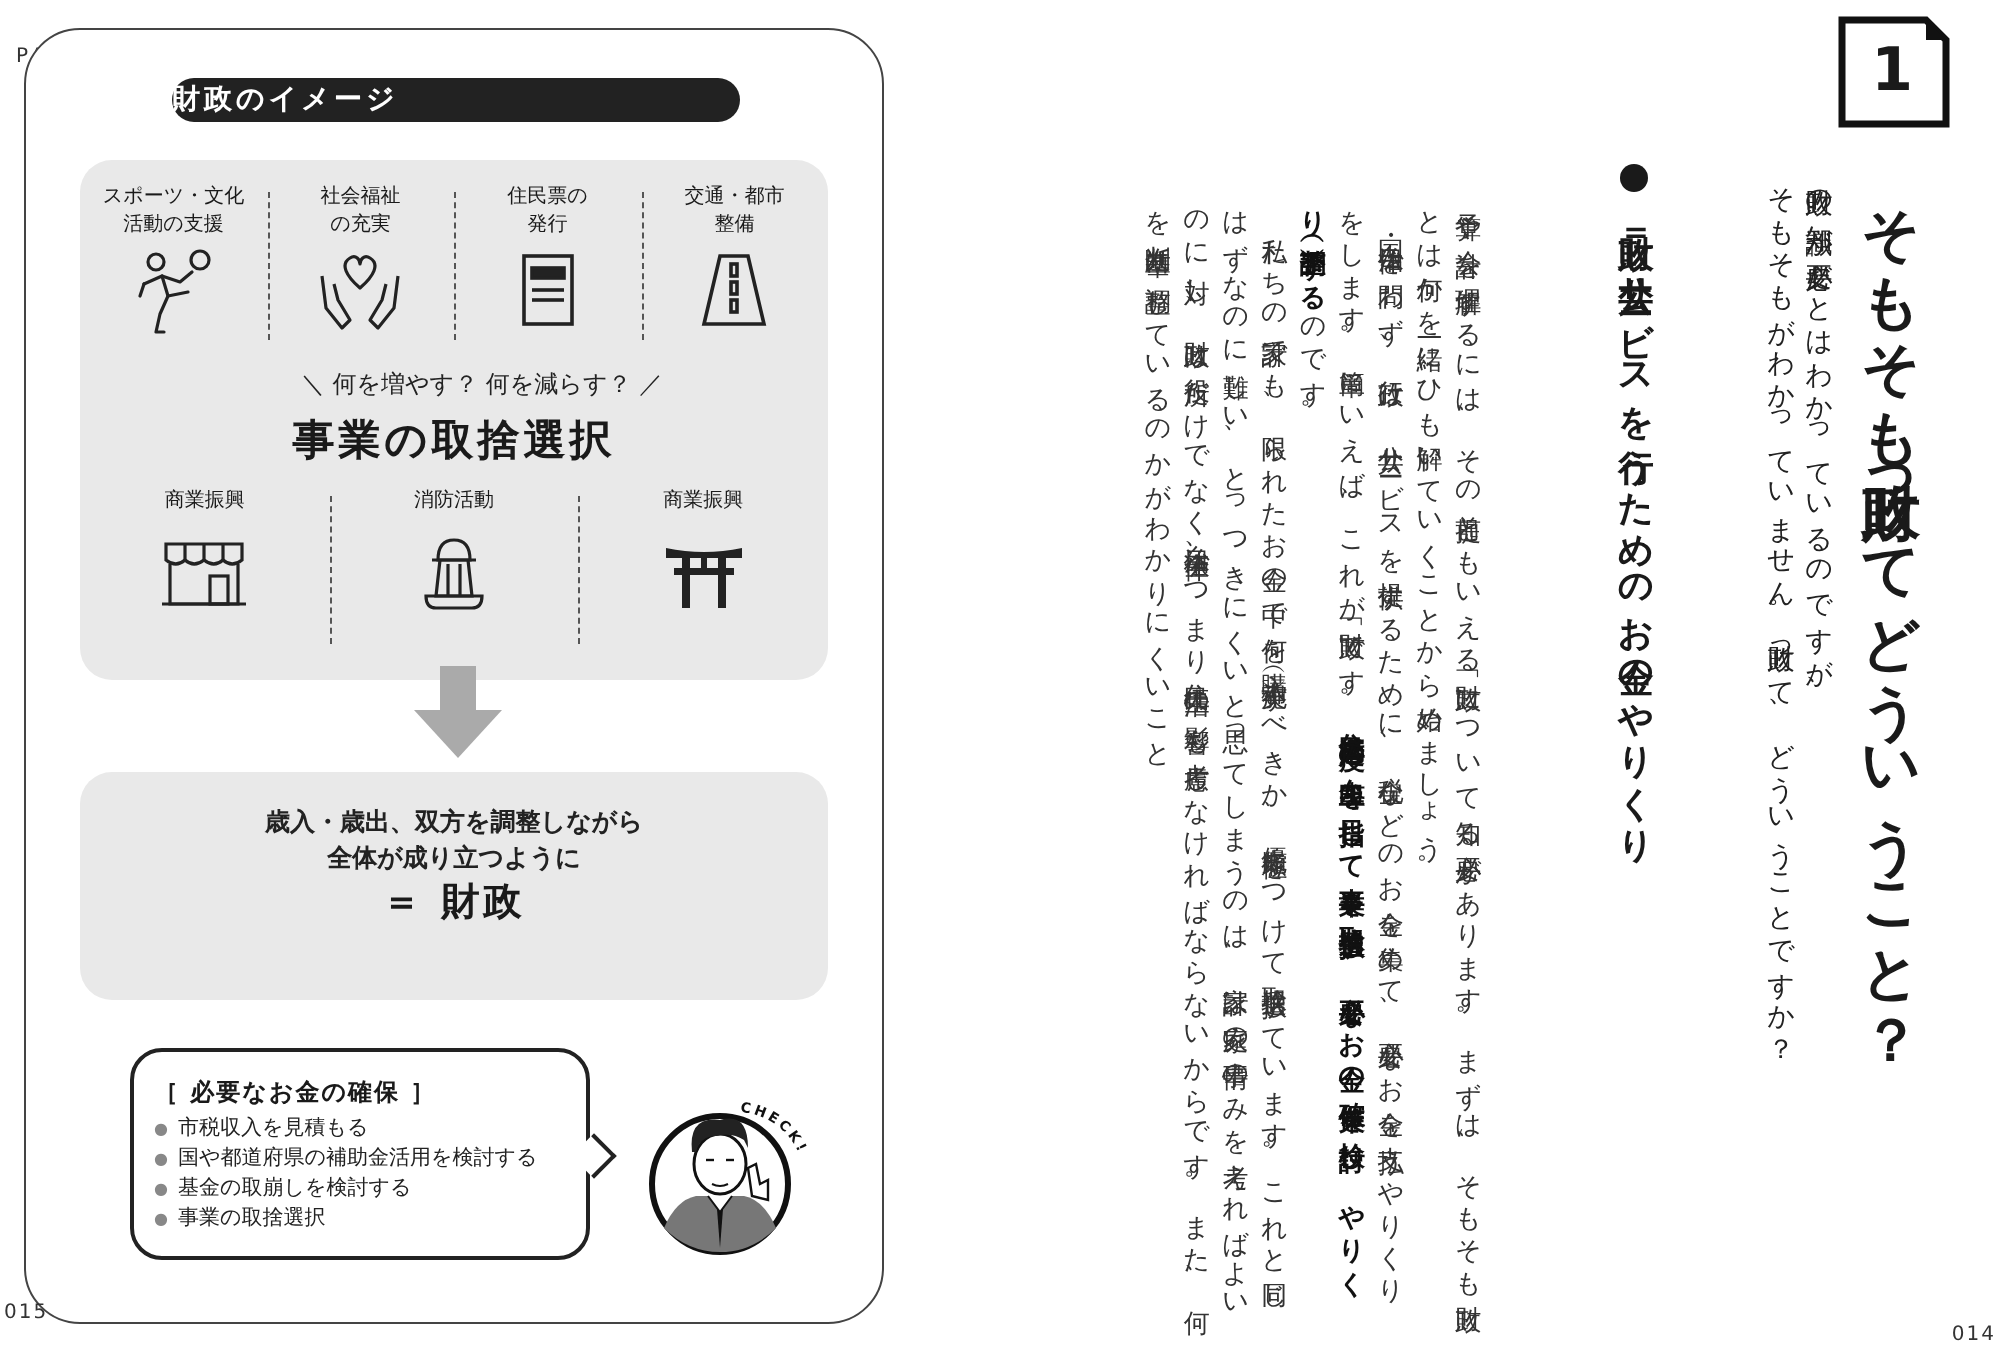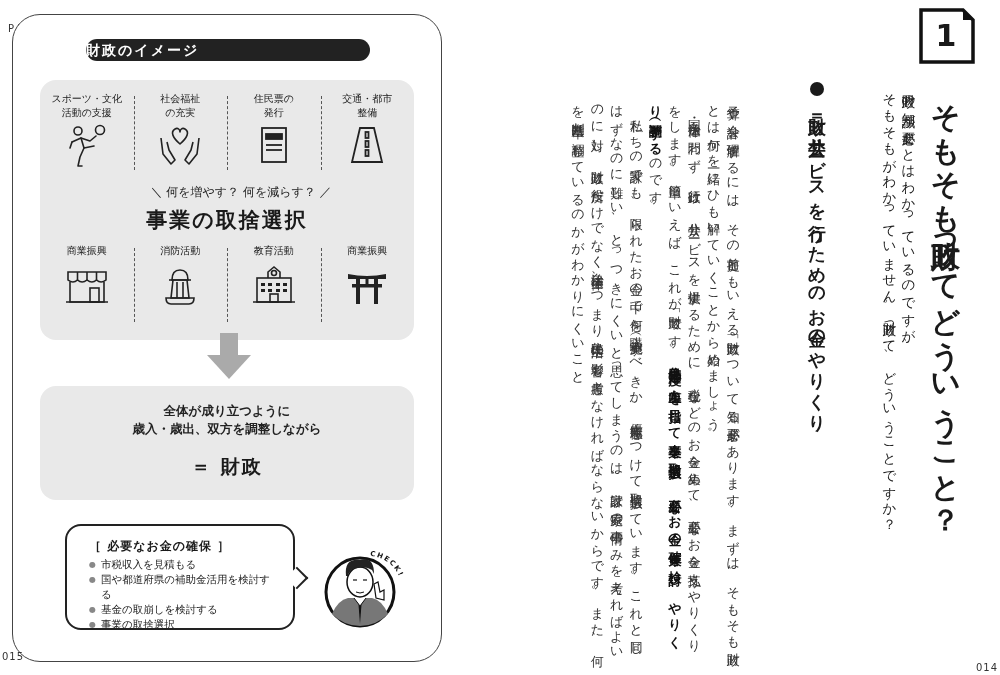--- a/index.html
+++ b/index.html
@@ -27,23 +27,23 @@
   .icon-svg { width: 46px; height: 46px; margin-top: 4px; }
 
   .mid-sub { position: absolute; top: 104px; width: 100%; text-align: center; font-size: 12px; color: #222; padding-left: 28px; }
   .mid-main { position: absolute; top: 126px; width: 100%; text-align: center; font-size: 21px; font-weight: bold; letter-spacing: 2px; }
 
   .down-arrow { position: absolute; left: 207px; top: 333px; width: 44px; height: 46px; }
 
   .result-box { position: absolute; left: 40px; top: 386px; width: 374px; height: 114px; background: #e9e9e9; border-radius: 16px; text-align: center; }
   .result-line { font-size: 12.5px; font-weight: bold; line-height: 18px; color: #222; }
   .result-lines { padding-top: 16px; }
-  .result-eq { font-size: 19px; font-weight: bold; margin-top: 16px; letter-spacing: 2px; }
-
-  .speech { position: absolute; left: 65px; top: 524px; width: 230px; height: 106px; border: 2px solid #222; border-radius: 16px; background: #fff; padding: 12px 22px; }
+  .result-eq { font-size: 19px; font-weight: bold; margin-top: 0; letter-spacing: 2px; }
+
+  .speech { position: absolute; left: 65px; top: 524px; width: 230px; height: 106px; border: 2px solid #222; border-radius: 16px; background: #fff; padding: 12px 10px; }
   .speech::after { content: ""; position: absolute; right: -12px; top: 44px; width: 14px; height: 14px; background: #fff; border-top: 2px solid #222; border-right: 2px solid #222; transform: rotate(45deg); }
   .speech-title { font-size: 12px; font-weight: bold; margin-bottom: 2px; letter-spacing: 1px; }
   .speech-item { font-size: 10.5px; line-height: 15px; color: #222; display: flex; gap: 5px; }
   .speech-item .dot { color: #888; font-size: 8px; line-height: 15px; }
 
   .character { position: absolute; left: 318px; top: 548px; width: 90px; height: 82px; }
 
   .folio-left { position: absolute; left: 2px; bottom: 13px; font-size: 10px; letter-spacing: 1px; color: #333; }
 
   
@@ -144,61 +144,41 @@
       <svg class="icon-svg" viewBox="0 0 46 46" fill="none" stroke="#222" stroke-width="1.6">
         <path d="M15 16 Q15 6 23 6 Q31 6 31 16 Z"></path>
           <line x1="12" y1="16" x2="34" y2="16"></line>
         <path d="M16 16 L14 34 L32 34 L30 16"></path>
           <line x1="20" y1="18" x2="20" y2="34"></line>
           <line x1="26" y1="18" x2="26" y2="34"></line>
         <path d="M9 34 Q9 40 14 40 L32 40 Q37 40 37 34 Z"></path>
       </svg>
     </div>
     <div class="icon-cell">
-      <div class="icon-label">教育活動</div>
-      <svg class="icon-svg" viewBox="0 0 46 46" fill="none" stroke="#222" stroke-width="1.6">
-        <path d="M17 14 L17 8 L23 3 L29 8 L29 14"></path>
-          <circle cx="23" cy="9" r="2.5"></circle>
-        <rect x="6" y="14" width="34" height="24"></rect>
-          <rect x="19" y="30" width="8" height="8"></rect>
-        <g fill="#222" stroke="none">
-            <rect x="10" y="19" width="4" height="3"></rect>
-            <rect x="17" y="19" width="4" height="3"></rect>
-            <rect x="25" y="19" width="4" height="3"></rect>
-            <rect x="32" y="19" width="4" height="3"></rect>
-            <rect x="10" y="25" width="4" height="3"></rect>
-            <rect x="17" y="25" width="4" height="3"></rect>
-            <rect x="25" y="25" width="4" height="3"></rect>
-            <rect x="32" y="25" width="4" height="3"></rect>
-          </g>
-        <line x1="2" y1="38" x2="44" y2="38"></line>
-      </svg>
-    </div>
-    <div class="icon-cell">
       <div class="icon-label">商業振興</div>
       <svg class="icon-svg" viewBox="0 0 46 46" fill="#222" stroke="none">
         <path d="M4 10 Q23 14 42 10 L42 15 L4 15 Z"></path>
           <rect x="8" y="20" width="30" height="3.5"></rect>
         <rect x="12" y="15" width="4" height="25"></rect>
           <rect x="30" y="15" width="4" height="25"></rect>
           <rect x="21.5" y="15" width="3" height="6"></rect>
       </svg>
     </div>
   </div>
 </div>
 
 <svg class="down-arrow" viewBox="0 0 44 46">
   <rect x="13" y="0" width="18" height="22" fill="#aaaaaa"></rect>
   <polygon points="0,22 44,22 22,46" fill="#aaaaaa"></polygon>
 </svg>
 
 <div class="result-box">
   <div class="result-lines">
+    <div class="result-line">歳入・歳出、双方を調整しながら</div>
     <div class="result-line">全体が成り立つように</div>
-    <div class="result-line">歳入・歳出、双方を調整しながら</div>
   </div>
   <div class="result-eq">＝ 財政</div>
 </div>
 
 <div class="speech">
   <div class="speech-title">［ 必要なお金の確保 ］</div>
   <div class="speech-item">
       <span class="dot">●</span>
       <span>市税収入を見積もる</span>
     </div>

